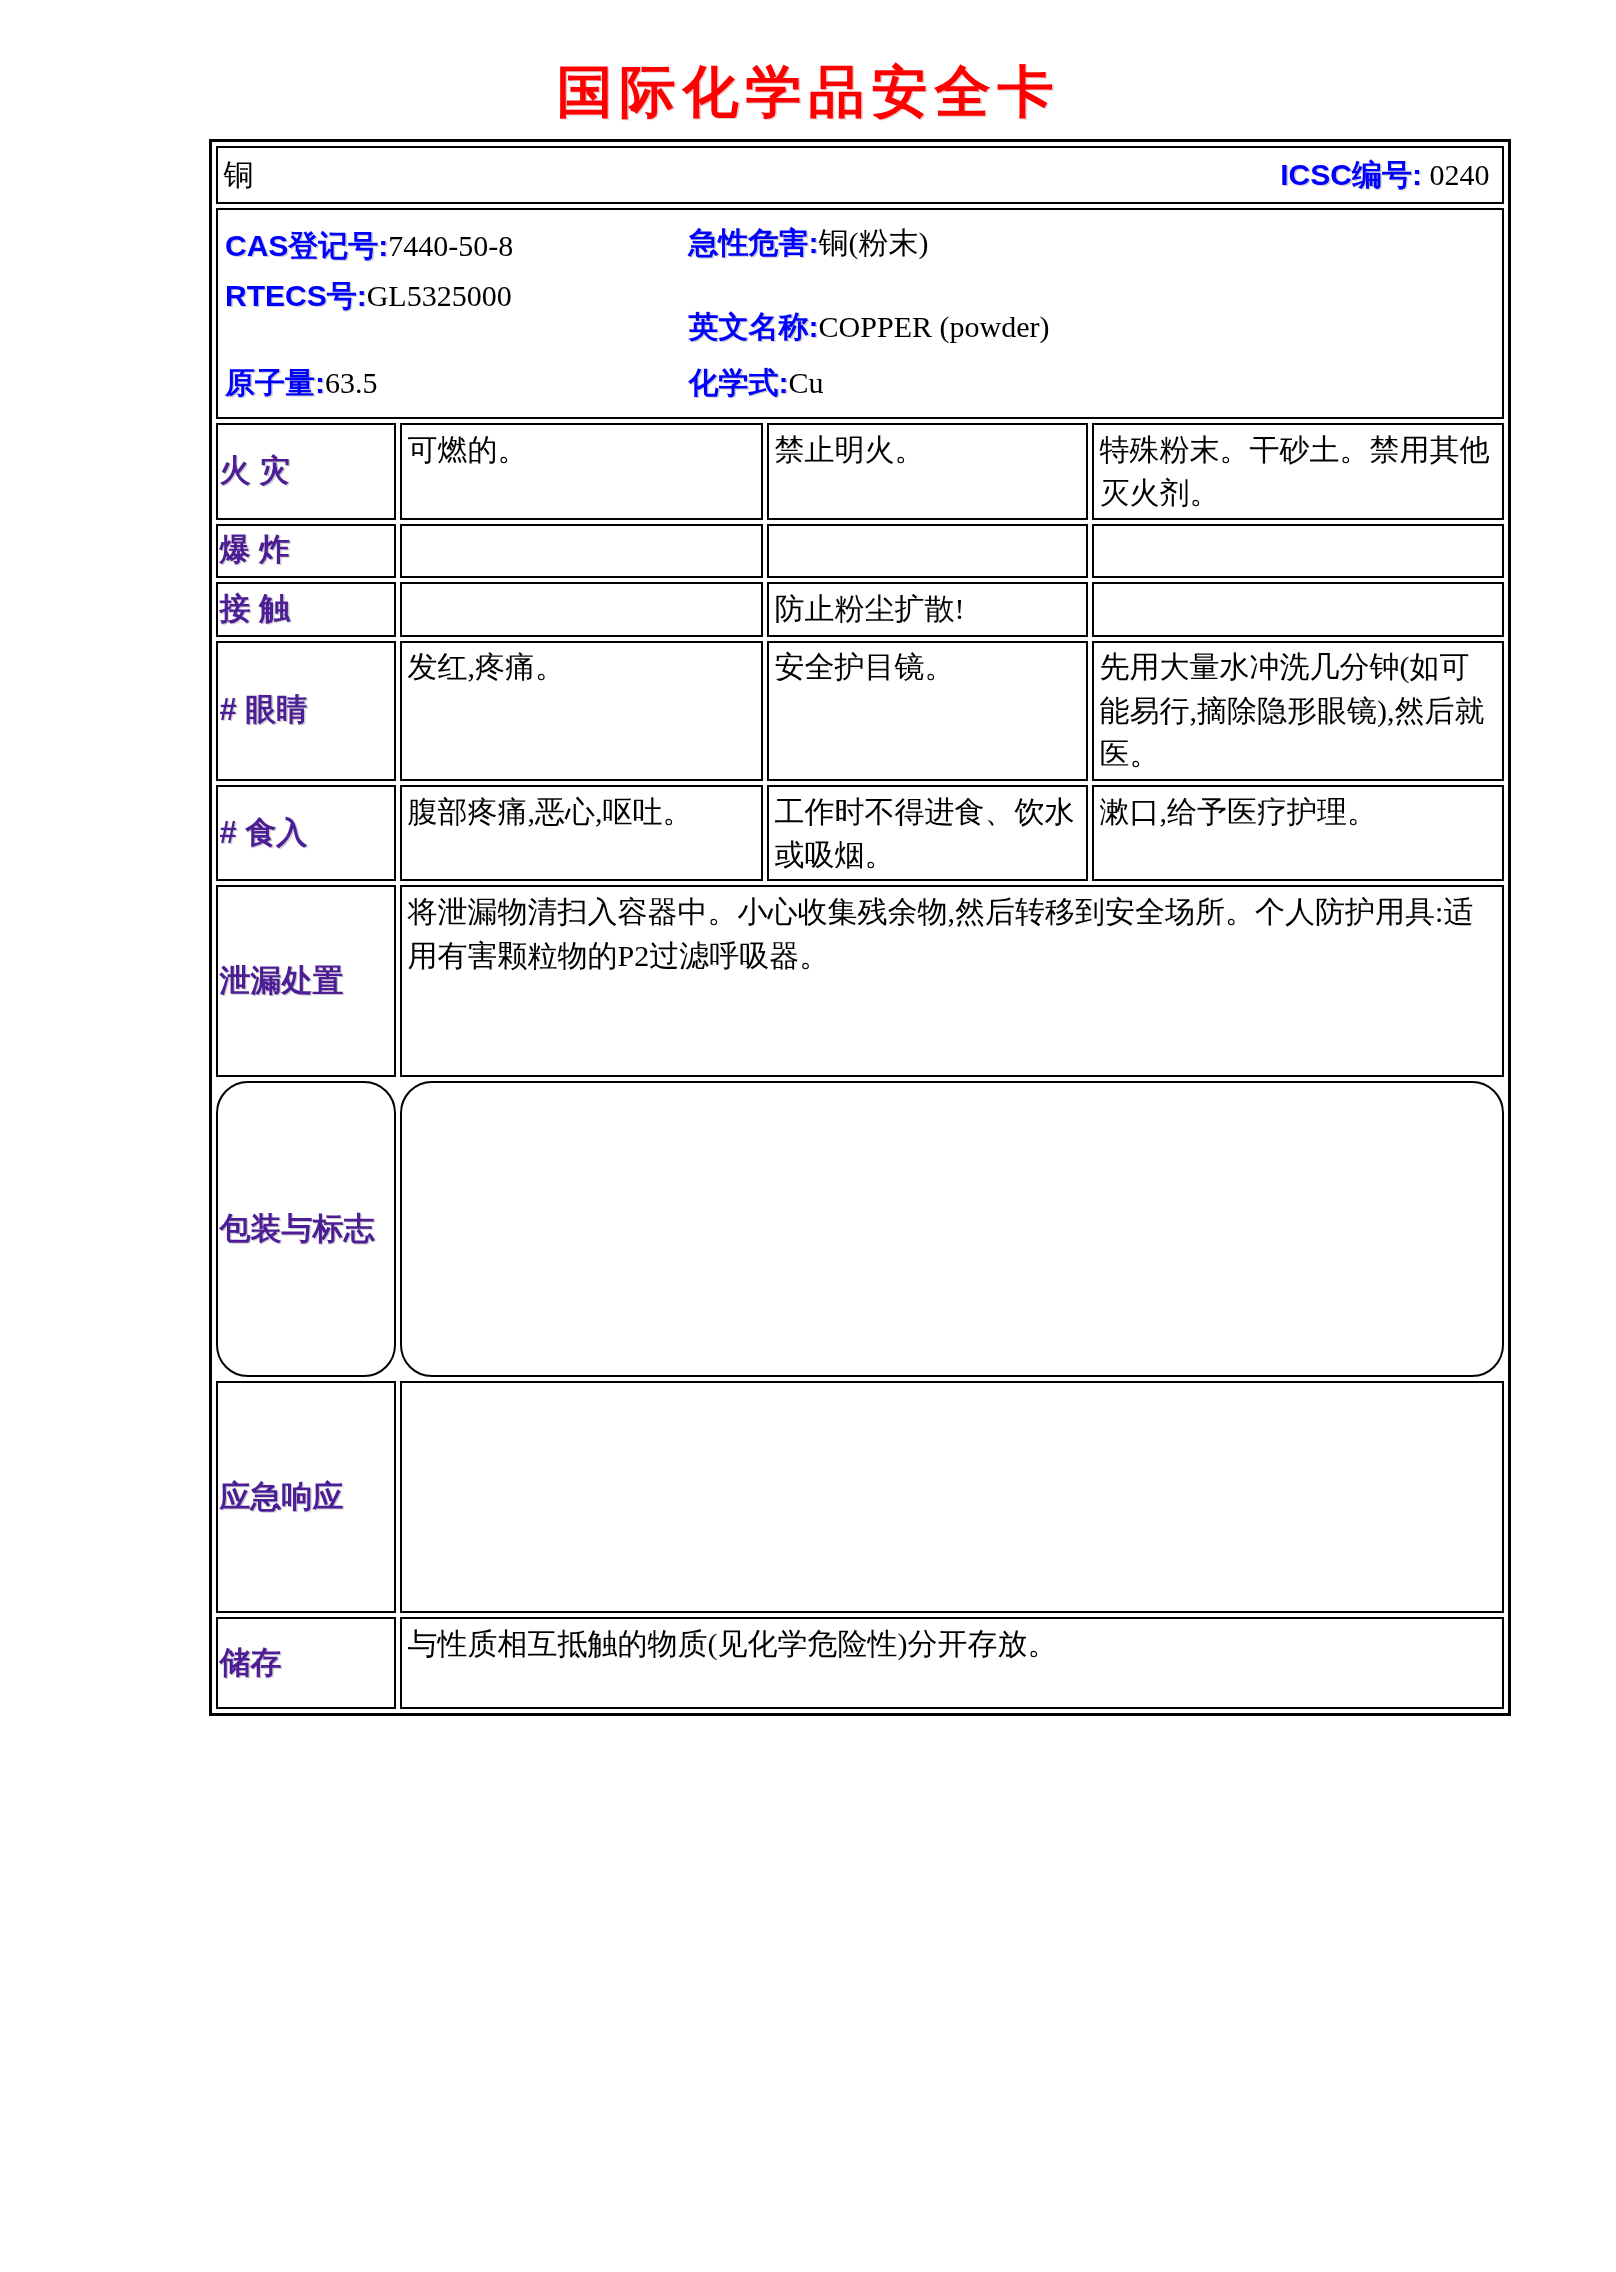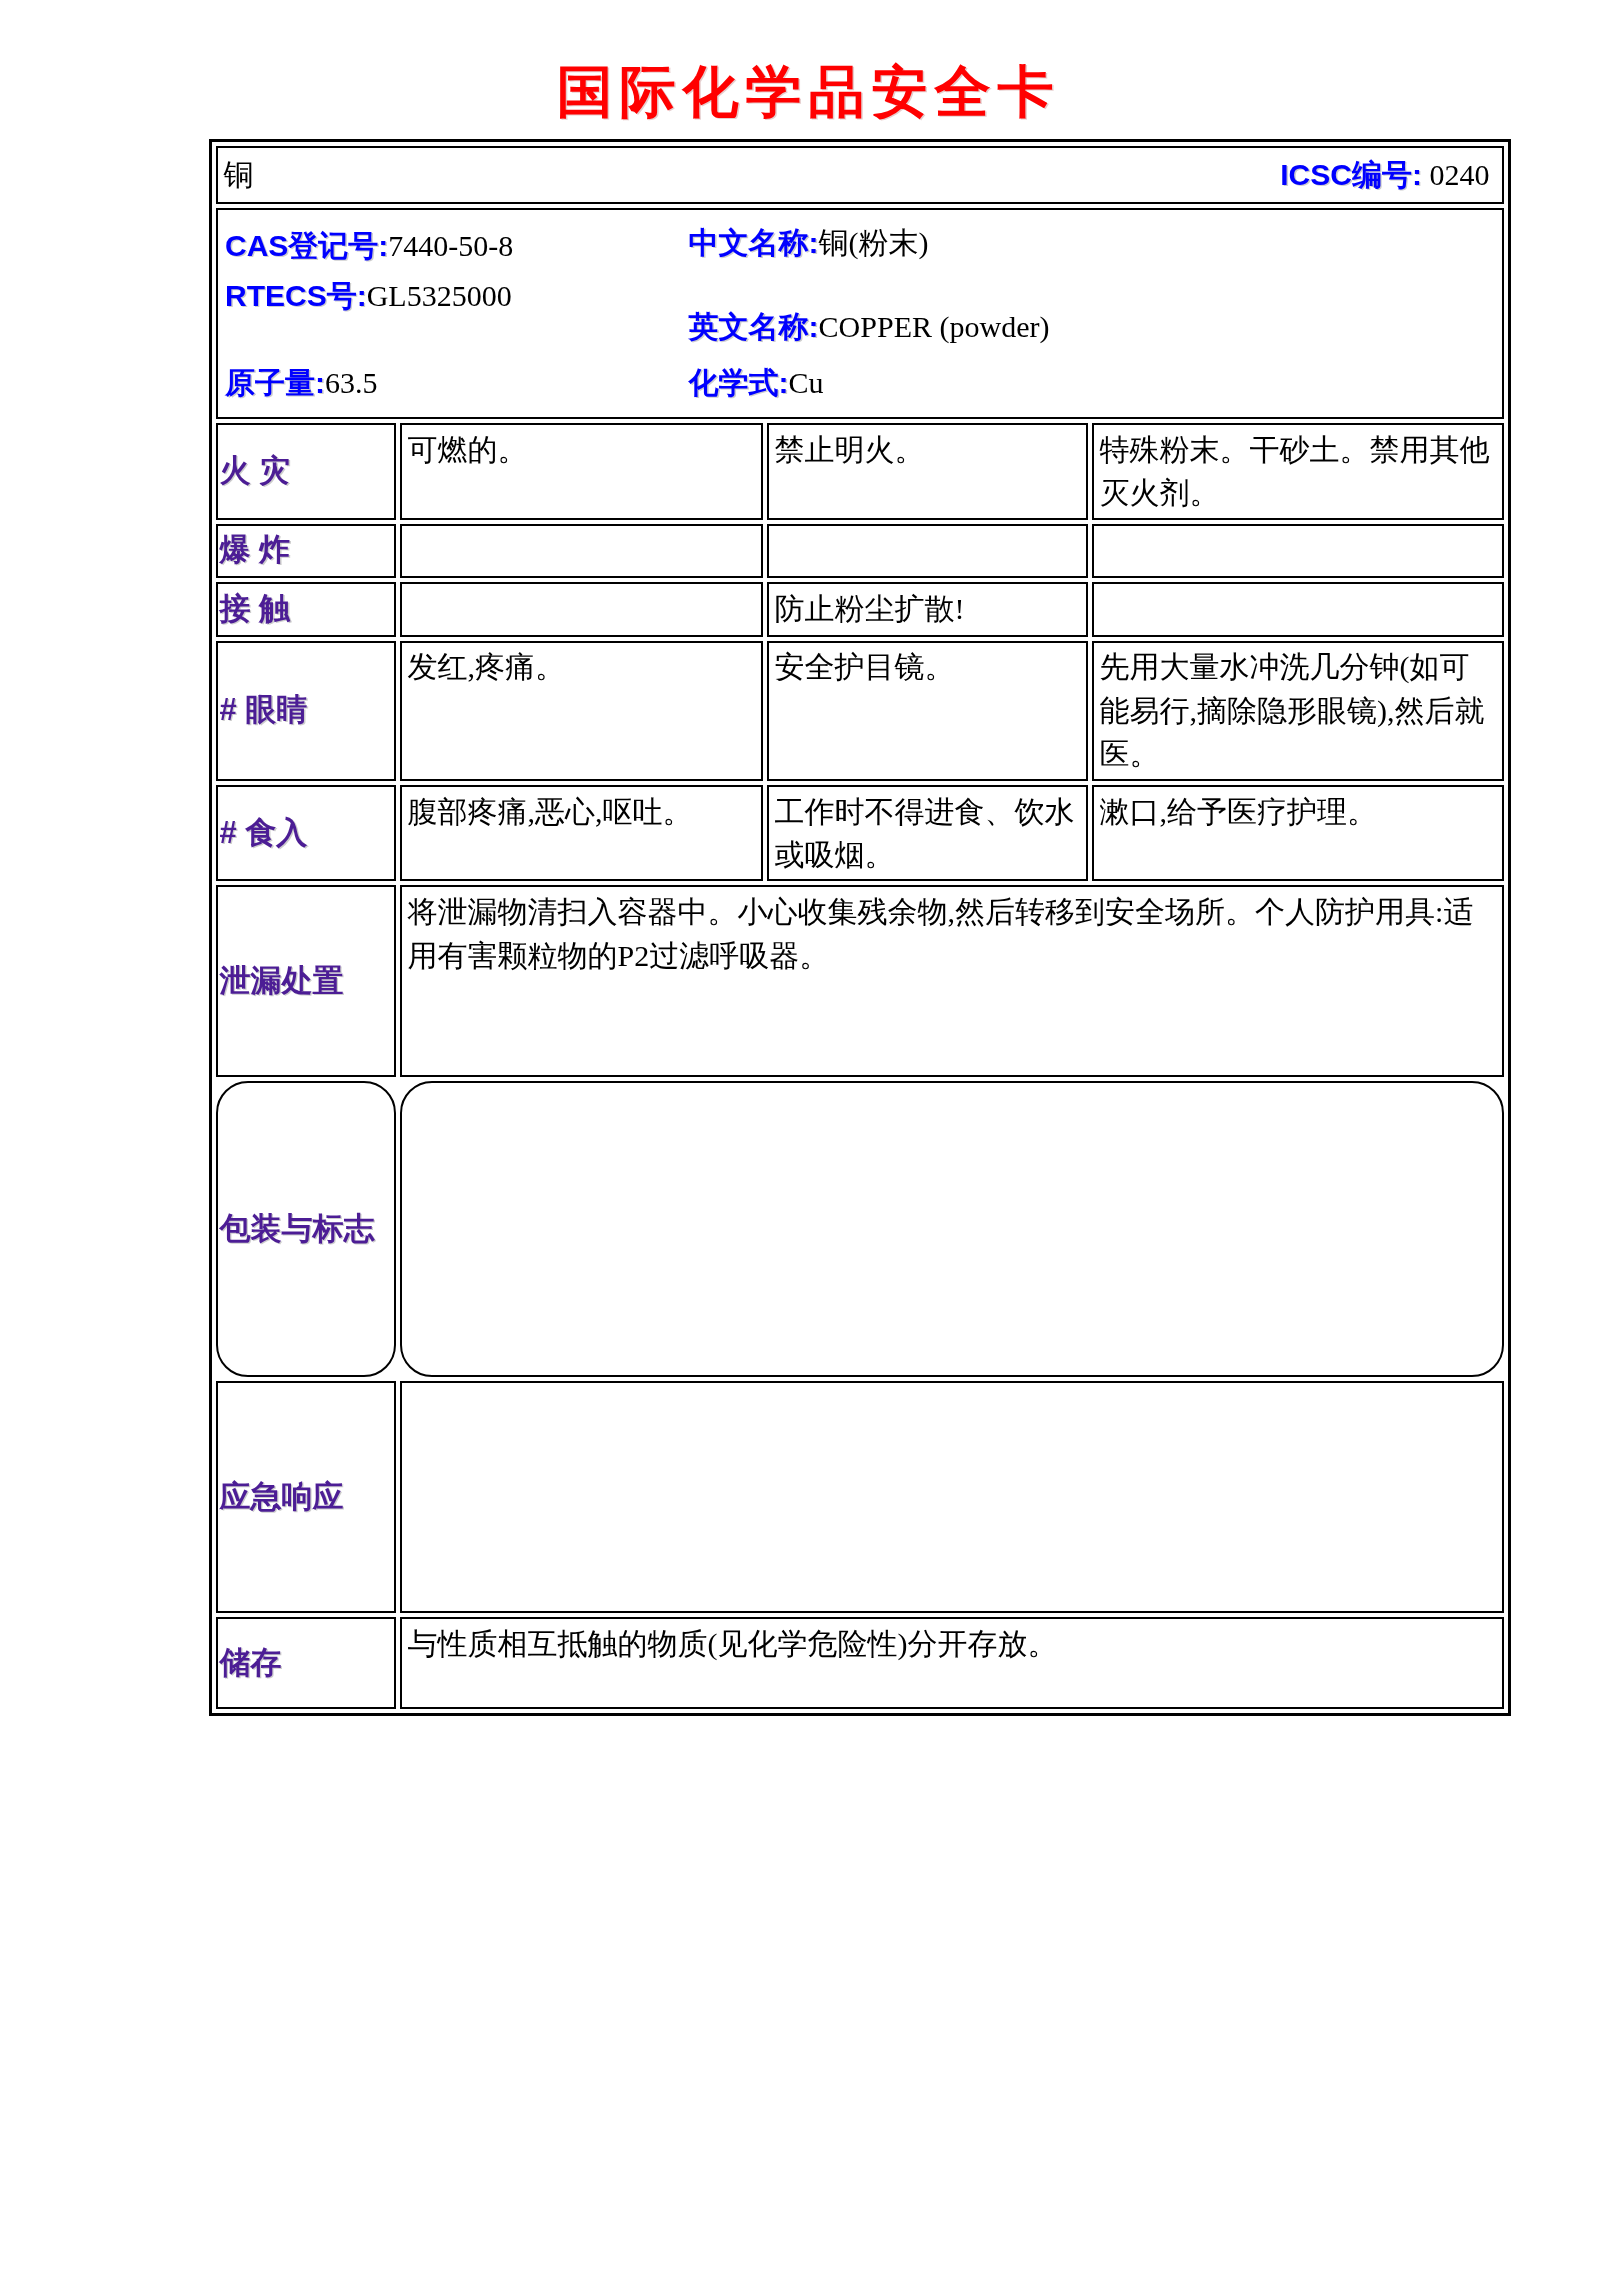--- a/index.html
+++ b/index.html
@@ -65,21 +65,21 @@
         </div>
       </td>
     </tr>
 
     <tr class="r-cas">
       <td colspan="4">
         <div class="cascell">
           <div class="fld f-cas"><span class="lbl">CAS登记号:</span><span class="val">7440-50-8</span></div>
           <div class="fld f-rtecs"><span class="lbl">RTECS号:</span><span class="val">GL5325000</span></div>
           <div class="fld f-atomic"><span class="lbl">原子量:</span><span class="val">63.5</span></div>
-          <div class="fld f-cn"><span class="lbl">中文名称:</span><span class="val">铜(粉末)</span></div>
+          <div class="fld f-cn"><span class="lbl">急性危害:</span><span class="val">铜(粉末)</span></div>
           <div class="fld f-en"><span class="lbl">英文名称:</span><span class="val">COPPER (powder)</span></div>
           <div class="fld f-formula"><span class="lbl">化学式:</span><span class="val">Cu</span></div>
         </div>
       </td>
     </tr>
 
 
     <tr class="r-fire">
       <td class="labelcell">火 灾</td>
       <td>可燃的。</td>

